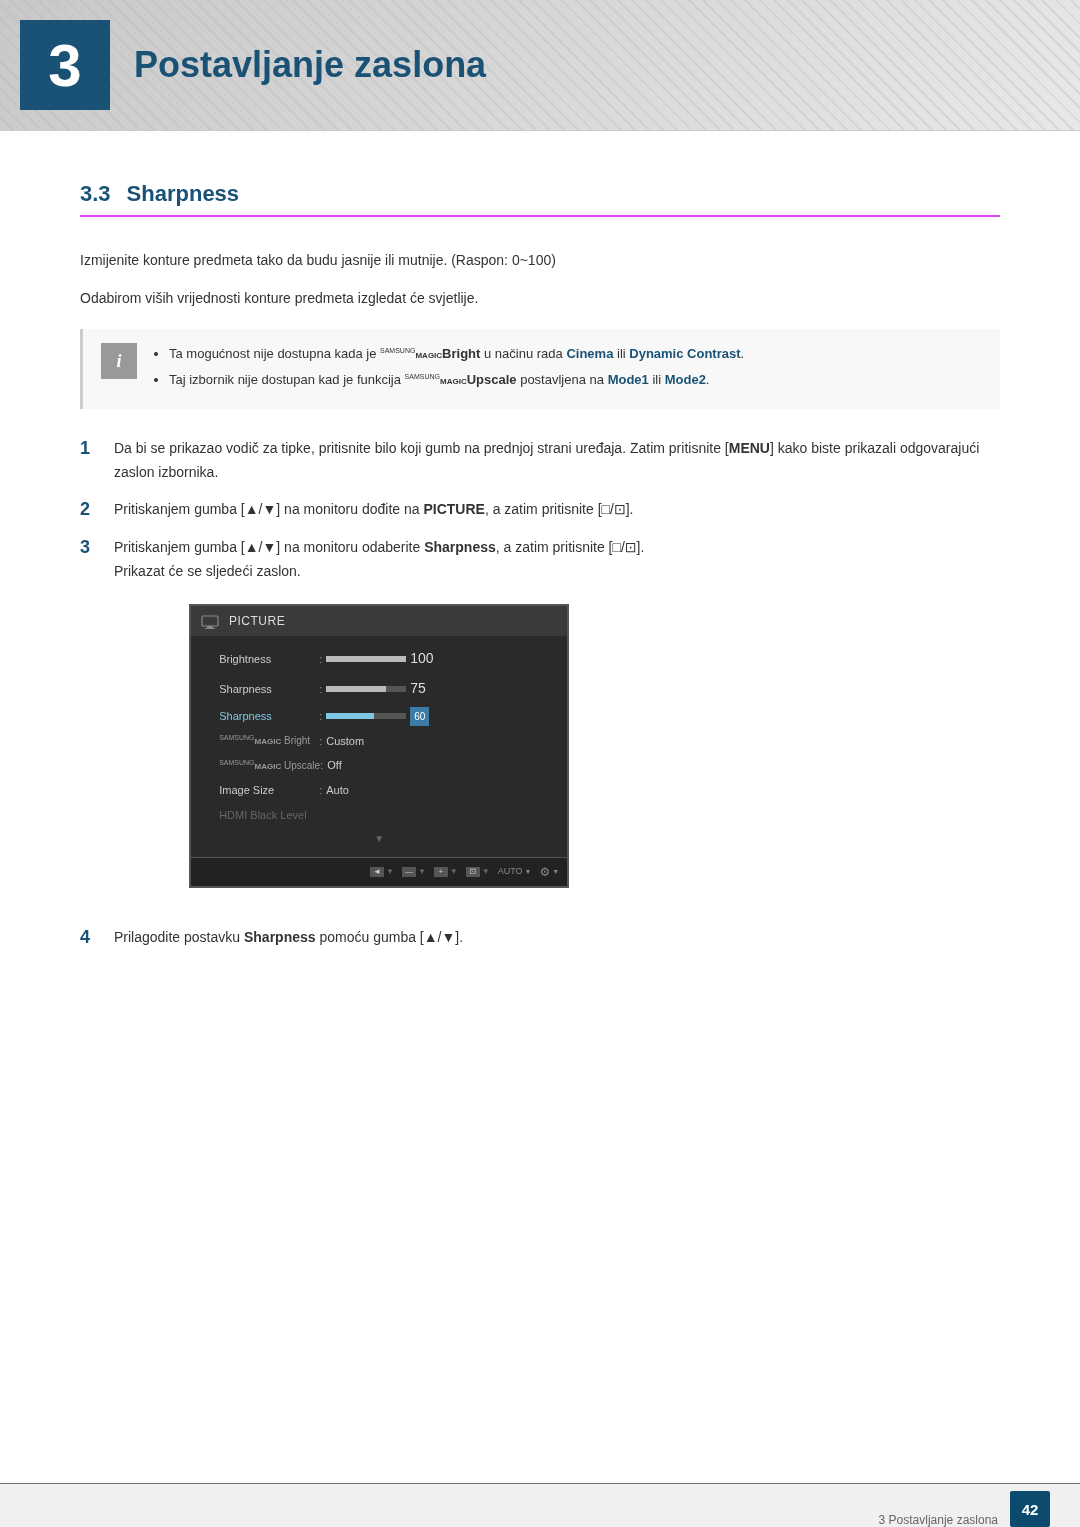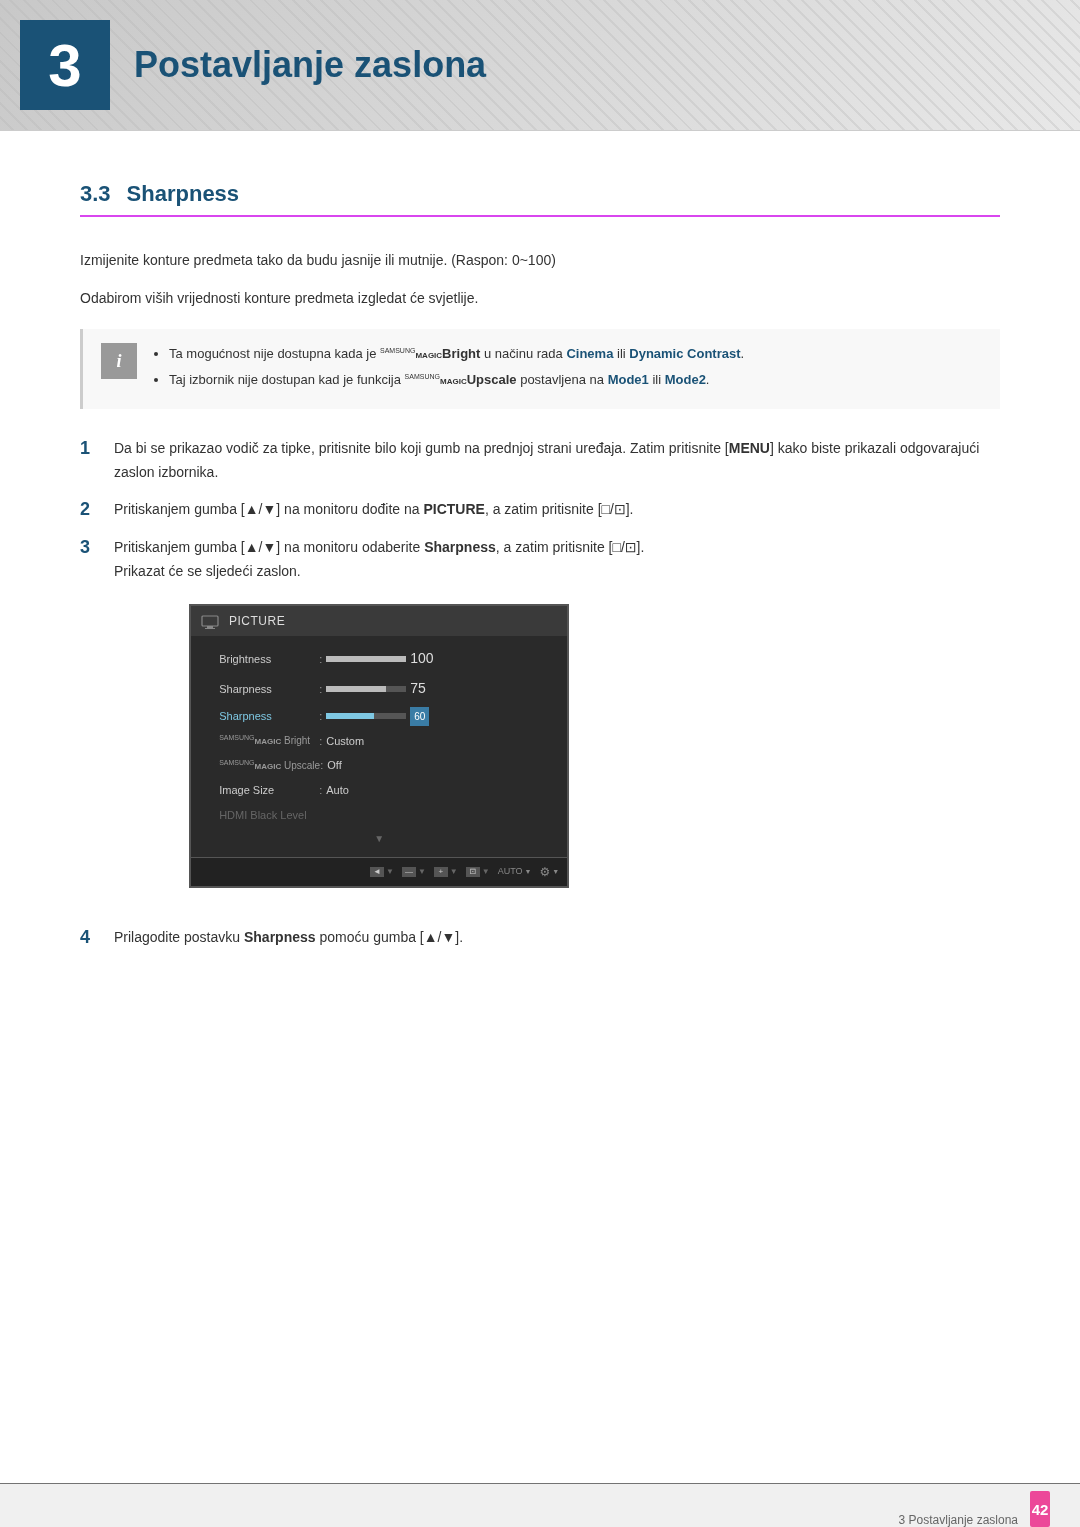--- a/index.html
+++ b/index.html
@@ -309,25 +309,25 @@
       border-top: 1px solid #737373;
     }
 
     .footer-text {
       font-size: 12px;
       color: #666;
       margin-right: 12px;
     }
 
     .footer-page-number {
-      background: #ec4899;
+      background: #0c4a6e;
       color: white;
       font-size: 15px;
       font-weight: bold;
-      width: 20px;
+      width: 40px;
       height: 36px;
       display: flex;
       align-items: center;
       justify-content: center;
       border-radius: 2px;
     }
 
     .highlight-blue { color: #1a5276; font-weight: bold; }
 
     sup {

